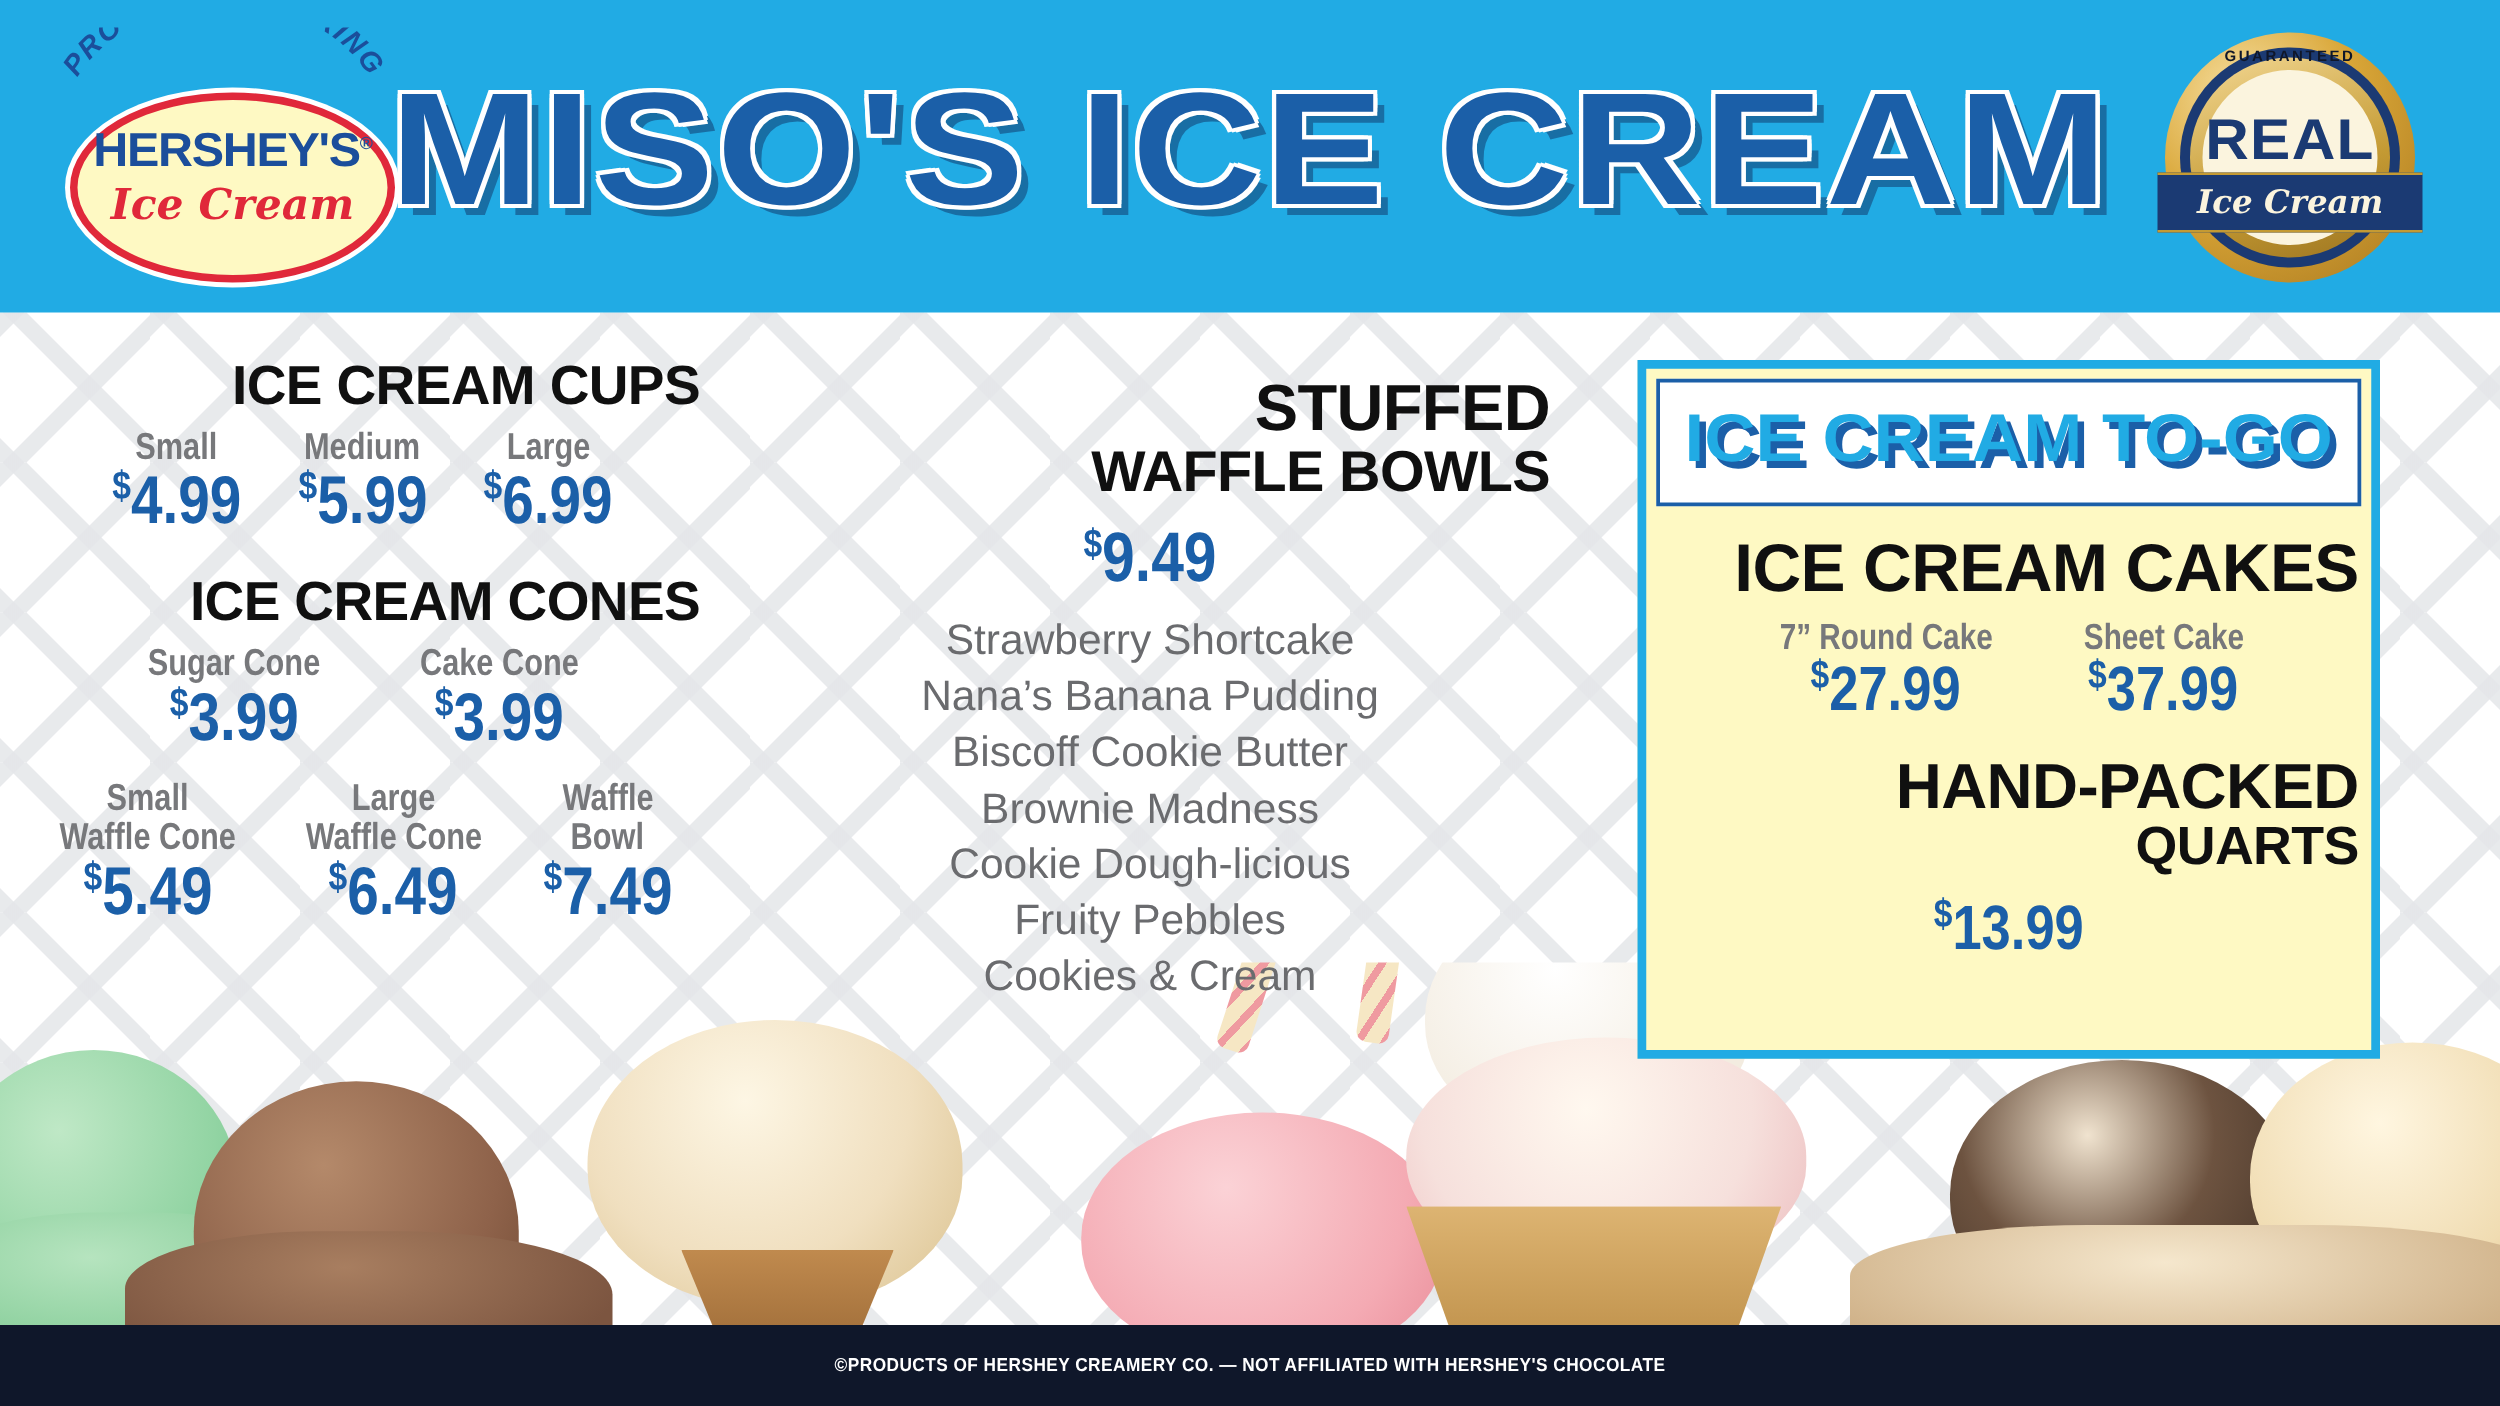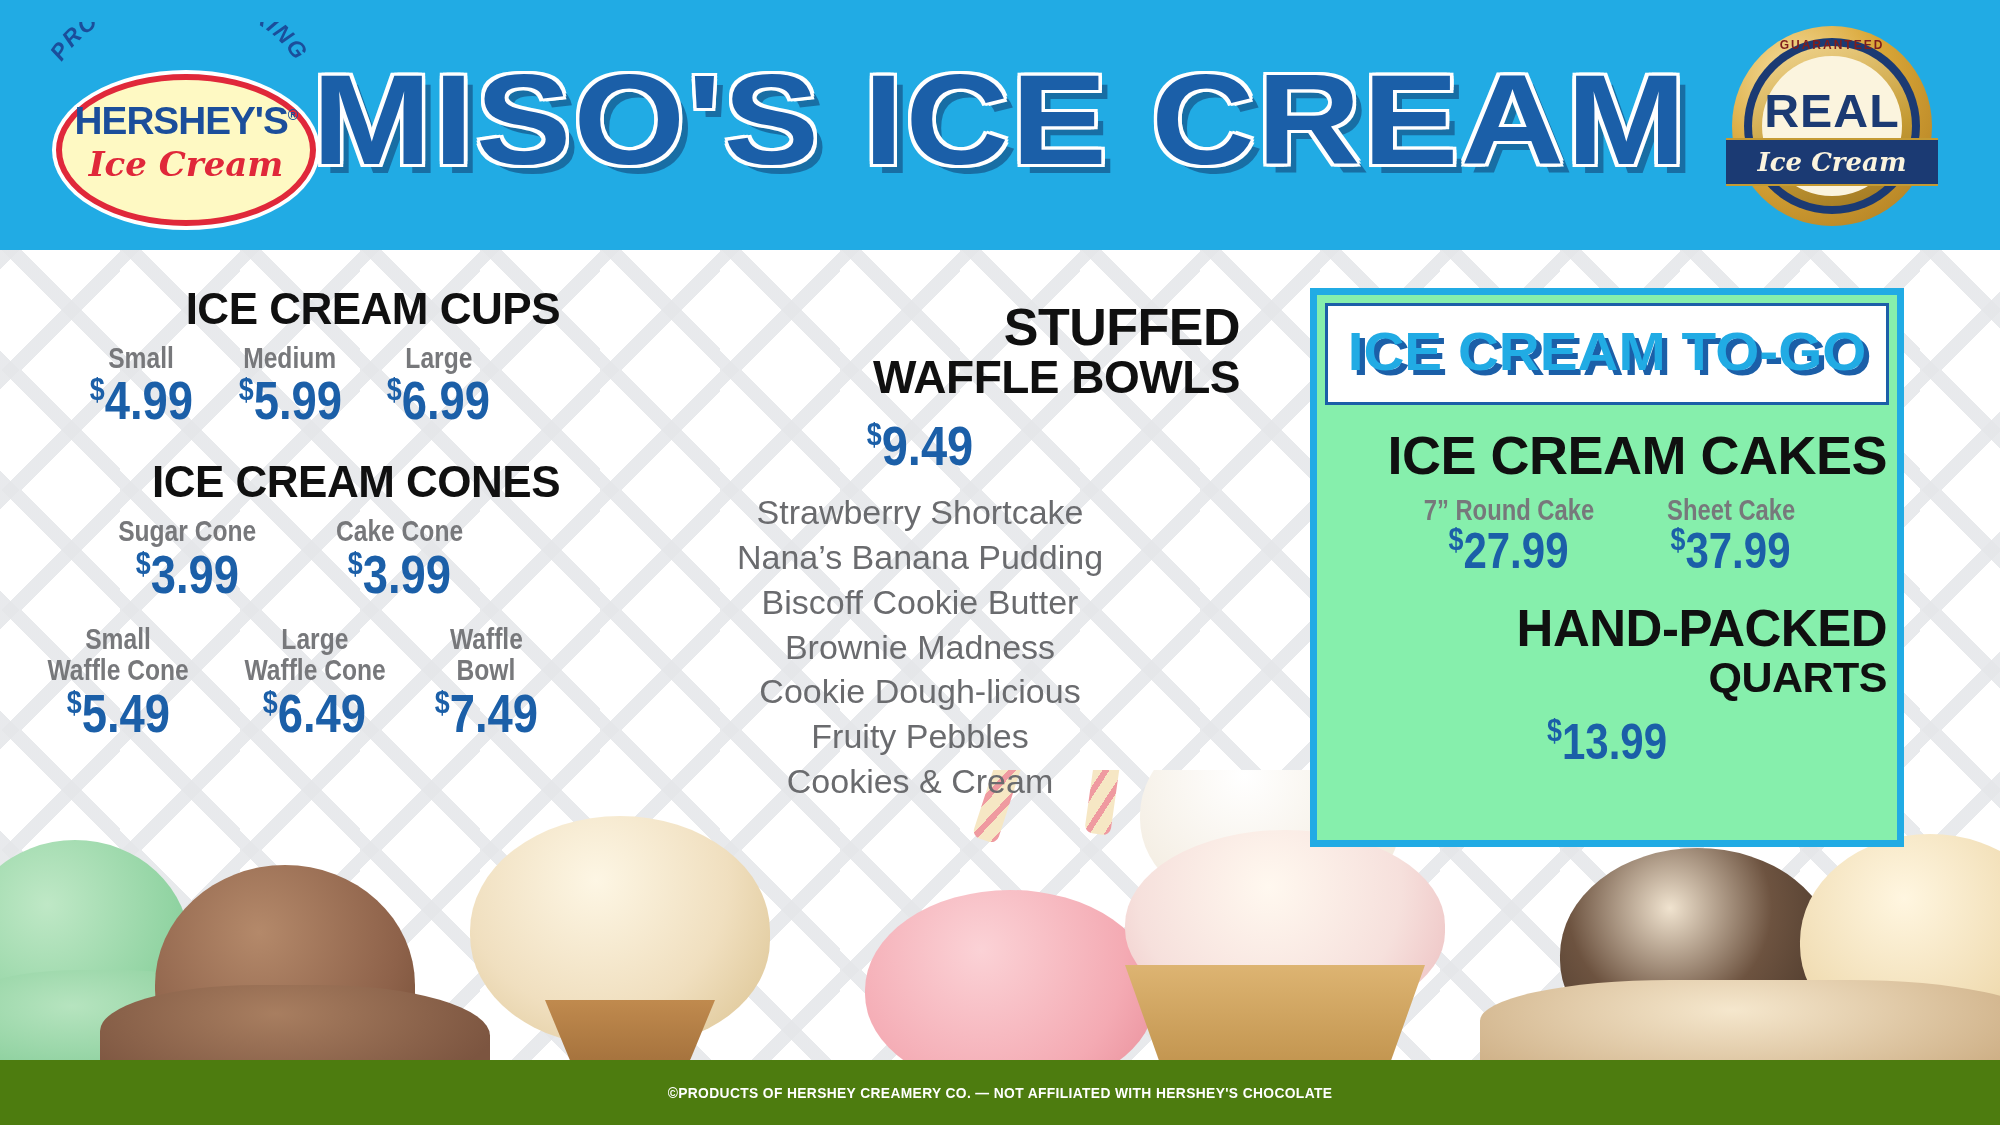--- a/index.html
+++ b/index.html
@@ -73,21 +73,21 @@
   .rb-ring2{
     position:absolute;left:20px;top:20px;width:160px;height:160px;border-radius:50%;
     background:linear-gradient(160deg,#F3D894,#C49A33 60%,#9C7420);
   }
   .rb-inner{
     position:absolute;left:30px;top:30px;width:140px;height:140px;border-radius:50%;
     background:#FBF4DE;
   }
   .rb-guar{
     position:absolute;left:0;top:12px;width:200px;text-align:center;
-    font-size:12px;font-weight:bold;letter-spacing:2px;color:#7f1d1d;
+    font-size:12px;font-weight:bold;letter-spacing:2px;color:#0f172a;
   }
   .rb-real{
     position:absolute;left:0;top:58px;width:200px;text-align:center;
     font-weight:bold;font-size:46px;letter-spacing:1px;color:#1B3A73;
     transform:scaleX(1.05);
   }
   .rb-ribbon{
     position:absolute;left:-6px;top:112px;width:212px;height:44px;
     background:#1B3A73;border-top:2px solid #C49A33;border-bottom:2px solid #C49A33;
   }
@@ -121,21 +121,21 @@
 
   
   .col-mid{position:absolute;left:600px;top:300px;width:640px;text-align:center;}
   .flavor{
     color:#6A6B6E;font-size:34px;line-height:1.32;font-weight:normal;
   }
 
   
   .togo{
     position:absolute;left:1310px;top:288px;width:580px;height:545px;
-    border:7px solid #21ABE4;background:#86efac;
+    border:7px solid #21ABE4;background:#fef9c3;
   }
   .togo-hdr{
     position:relative;margin:8px;height:96px;border:3px solid #1B5FA8;
     background:#ffffff;
   }
   .togo-hdr .t{
     position:absolute;left:0;top:14px;width:100%;text-align:center;
     font-weight:bold;font-size:54px;color:#21ABE4;letter-spacing:0px;
     transform:scaleX(1.05);
     text-shadow:5px 5px 0 #1B5FA8;
@@ -143,21 +143,21 @@
   }
   .togo-body{padding:14px 10px 0 10px;}
 
   
   .photos{position:absolute;left:0;top:770px;width:2000px;height:305px;overflow:hidden;}
   .scoop{position:absolute;border-radius:50% 50% 46% 48%;}
   .cone{position:absolute;}
 
   
   .footer{
-    position:absolute;left:0;top:1060px;width:2000px;height:65px;background:#4d7c0f;
+    position:absolute;left:0;top:1060px;width:2000px;height:65px;background:#0f172a;
   }
   .footer span{
     display:block;text-align:center;line-height:65px;color:#fff;
     font-size:15px;font-weight:bold;letter-spacing:.4px;
     transform:scaleX(.92);
   }
 </style>
 </head>
 <body>
 

